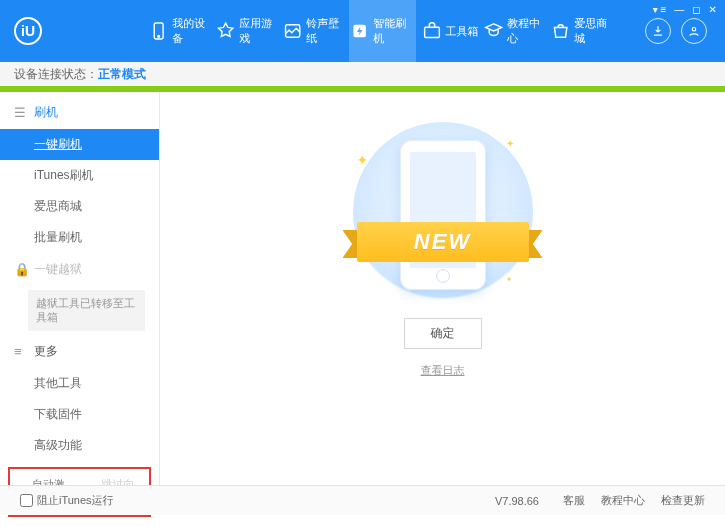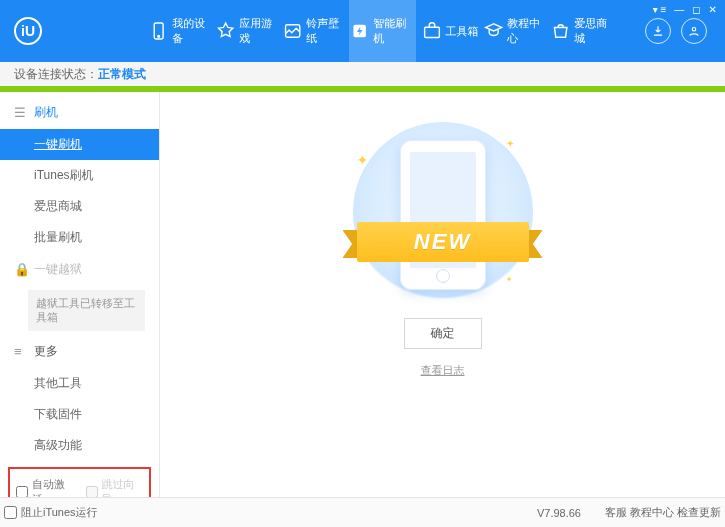--- a/index.html
+++ b/index.html
@@ -52,24 +52,24 @@
 .ribbon-back span:first-child { clip-path: polygon(0 0,100% 0,100% 100%,0 100%,40% 50%); }
 .ribbon-back span:last-child { clip-path: polygon(0 0,100% 0,60% 50%,100% 100%,0 100%); }
 .ribbon-main { position: absolute; top: 0; left: 14px; right: 14px; height: 40px; background: linear-gradient(#ffd24a,#ffbe1f); display: flex; align-items: center; justify-content: center; color: #fff; font-weight: 900; font-size: 22px; letter-spacing: 2px; font-style: italic; text-shadow: 0 1px 0 rgba(0,0,0,.1); border-radius: 2px; }
 .sparkle { position: absolute; color: #ffd24a; font-size: 14px; }
 .s1 { top: 30px; left: 4px; } .s2 { top: 16px; right: 18px; font-size: 10px; } .s3 { bottom: 18px; right: 20px; font-size: 8px; }
 .success-text { margin-top: 18px; font-size: 15px; color: #565656; letter-spacing: 1px; }
 .ok-btn { margin-top: 16px; background: #fff; border: 1px solid #d7d7d7; padding: 6px 26px; font-size: 12px; color: #555; cursor: pointer; }
 .log-link { margin-top: 14px; color: #999; font-size: 11px; text-decoration: underline; cursor: pointer; }
 
 
-.bottom { position: absolute; bottom: 0; left: 0; right: 0; height: 30px; border-top: 1px solid #e3e3e3; background: #fafafa; display: flex; align-items: center; padding: 0 4px; font-size: 11px; color: #666; }
+.bottom { position: absolute; bottom: 12px; left: 0; right: 0; height: 30px; border-top: 1px solid #e3e3e3; background: #fafafa; display: flex; align-items: center; padding: 0 20px; font-size: 11px; color: #666; }
 .bottom label { display: flex; align-items: center; gap: 4px; }
 .bottom .spacer { flex: 1; }
-.bottom .links { display: flex; gap: 3px; }
+.bottom .links { display: flex; gap: 16px; }
 .bottom .links span { cursor: pointer; }
 </style>
 </head>
 <body>
 
 <div class="header">
   <div class="win-controls">
     <span>▾ ≡</span>
     <span>—</span>
     <span>◻</span>

